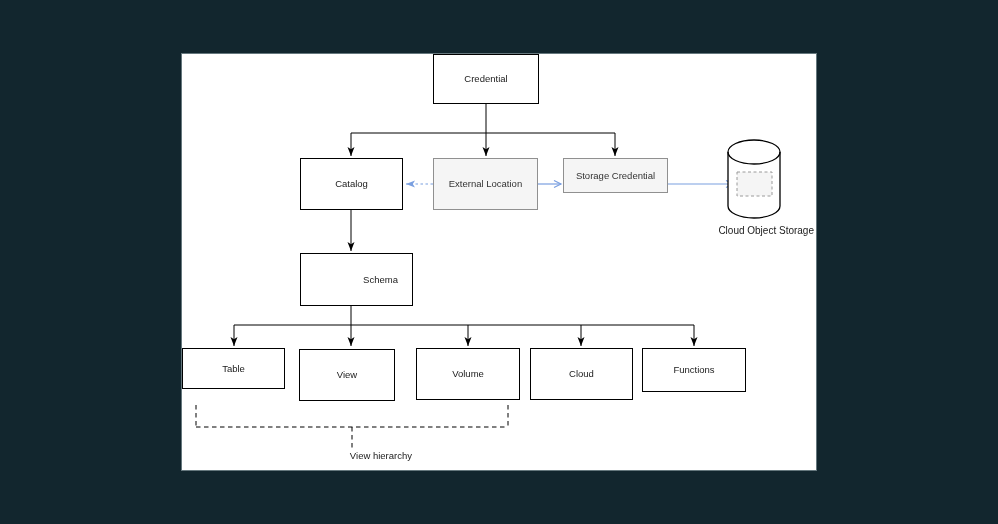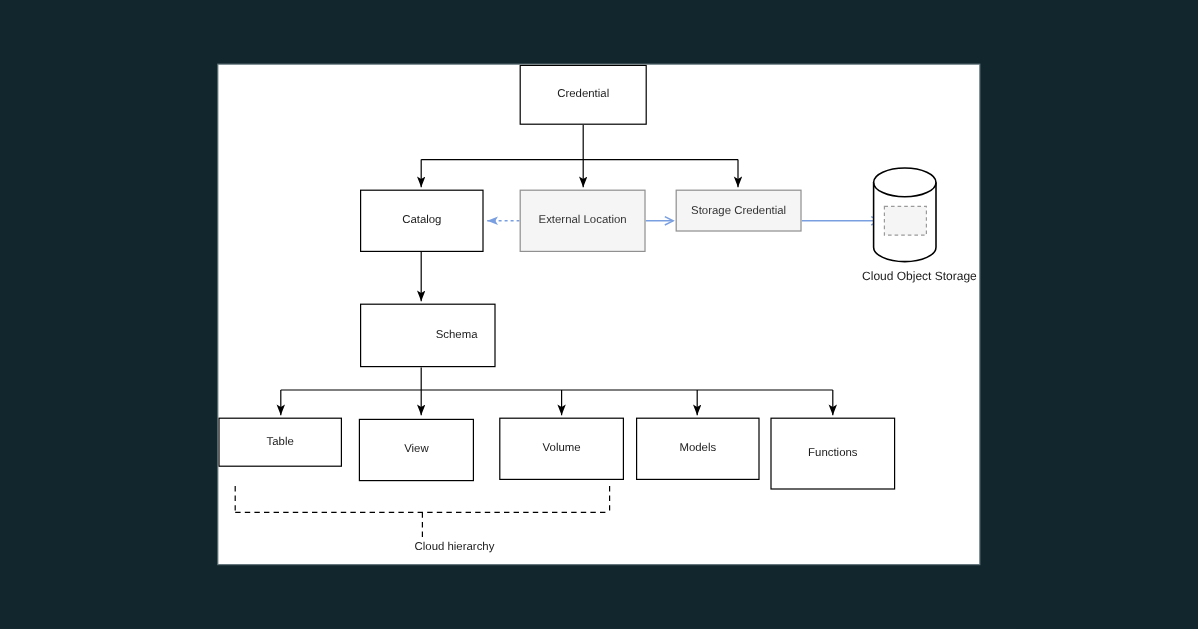--- a/index.html
+++ b/index.html
@@ -58,21 +58,21 @@
   
   .n-metastore   { left: 251px; top: 0px;   width: 106px; height: 50px; }
   .n-catalog     { left: 118px; top: 104px; width: 103px; height: 52px; }
   .n-external    { left: 251px; top: 104px; width: 105px; height: 52px; }
   .n-storagecred { left: 381px; top: 104px; width: 105px; height: 35px; }
   .n-schema      { left: 118px; top: 199px; width: 113px; height: 53px; padding-left: 48px; }
   .n-table       { left: 0px;   top: 294px; width: 103px; height: 41px; }
   .n-view        { left: 117px; top: 295px; width: 96px; height: 52px; }
   .n-volume      { left: 234px; top: 294px; width: 104px; height: 52px; }
   .n-models      { left: 348px; top: 294px; width: 103px; height: 52px; }
-  .n-functions   { left: 460px; top: 294px; width: 104px; height: 60px; }
+  .n-functions   { left: 460px; top: 294px; width: 104px; height: 44px; }
   .l-cloud       { left: 512px; top: 171px; width: 120px; }
   .l-hierarchy   { left: 110px; top: 396px; width: 120px; font-size: 9.5px; }
 </style>
 </head>
 <body>
 
 <div class="stage">
   <div class="canvas">
 
     <svg class="edges-svg" viewBox="0 0 634 416">
@@ -152,23 +152,23 @@
     <div class="node n-table">
       <span>Table</span>
     </div>
     <div class="node n-view">
       <span>View</span>
     </div>
     <div class="node n-volume">
       <span>Volume</span>
     </div>
     <div class="node n-models">
-      <span>Models</span>
+      <span>Cloud</span>
     </div>
     <div class="node n-functions">
       <span>Functions</span>
     </div>
 
     <div class="free-label l-cloud">Cloud Object Storage</div>
-    <div class="free-label l-hierarchy">Cloud hierarchy</div>
+    <div class="free-label l-hierarchy">View hierarchy</div>
 
   </div>
 </div>
 
 </body></html>

